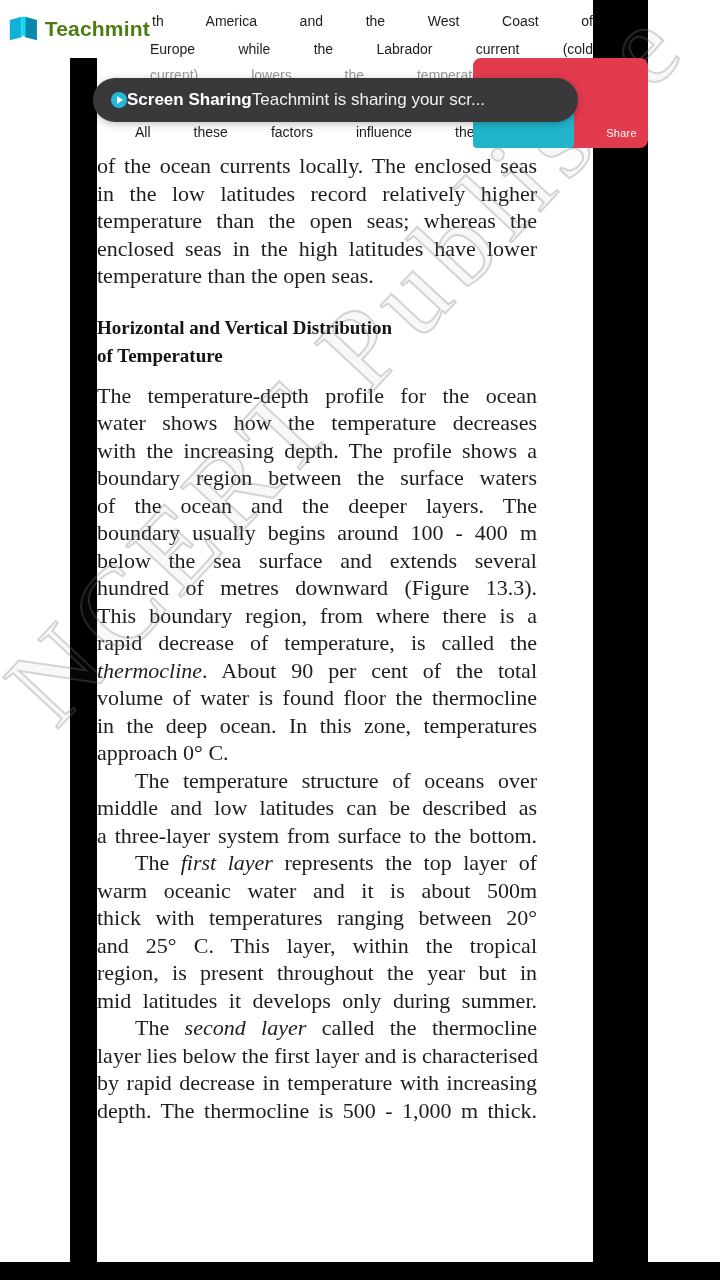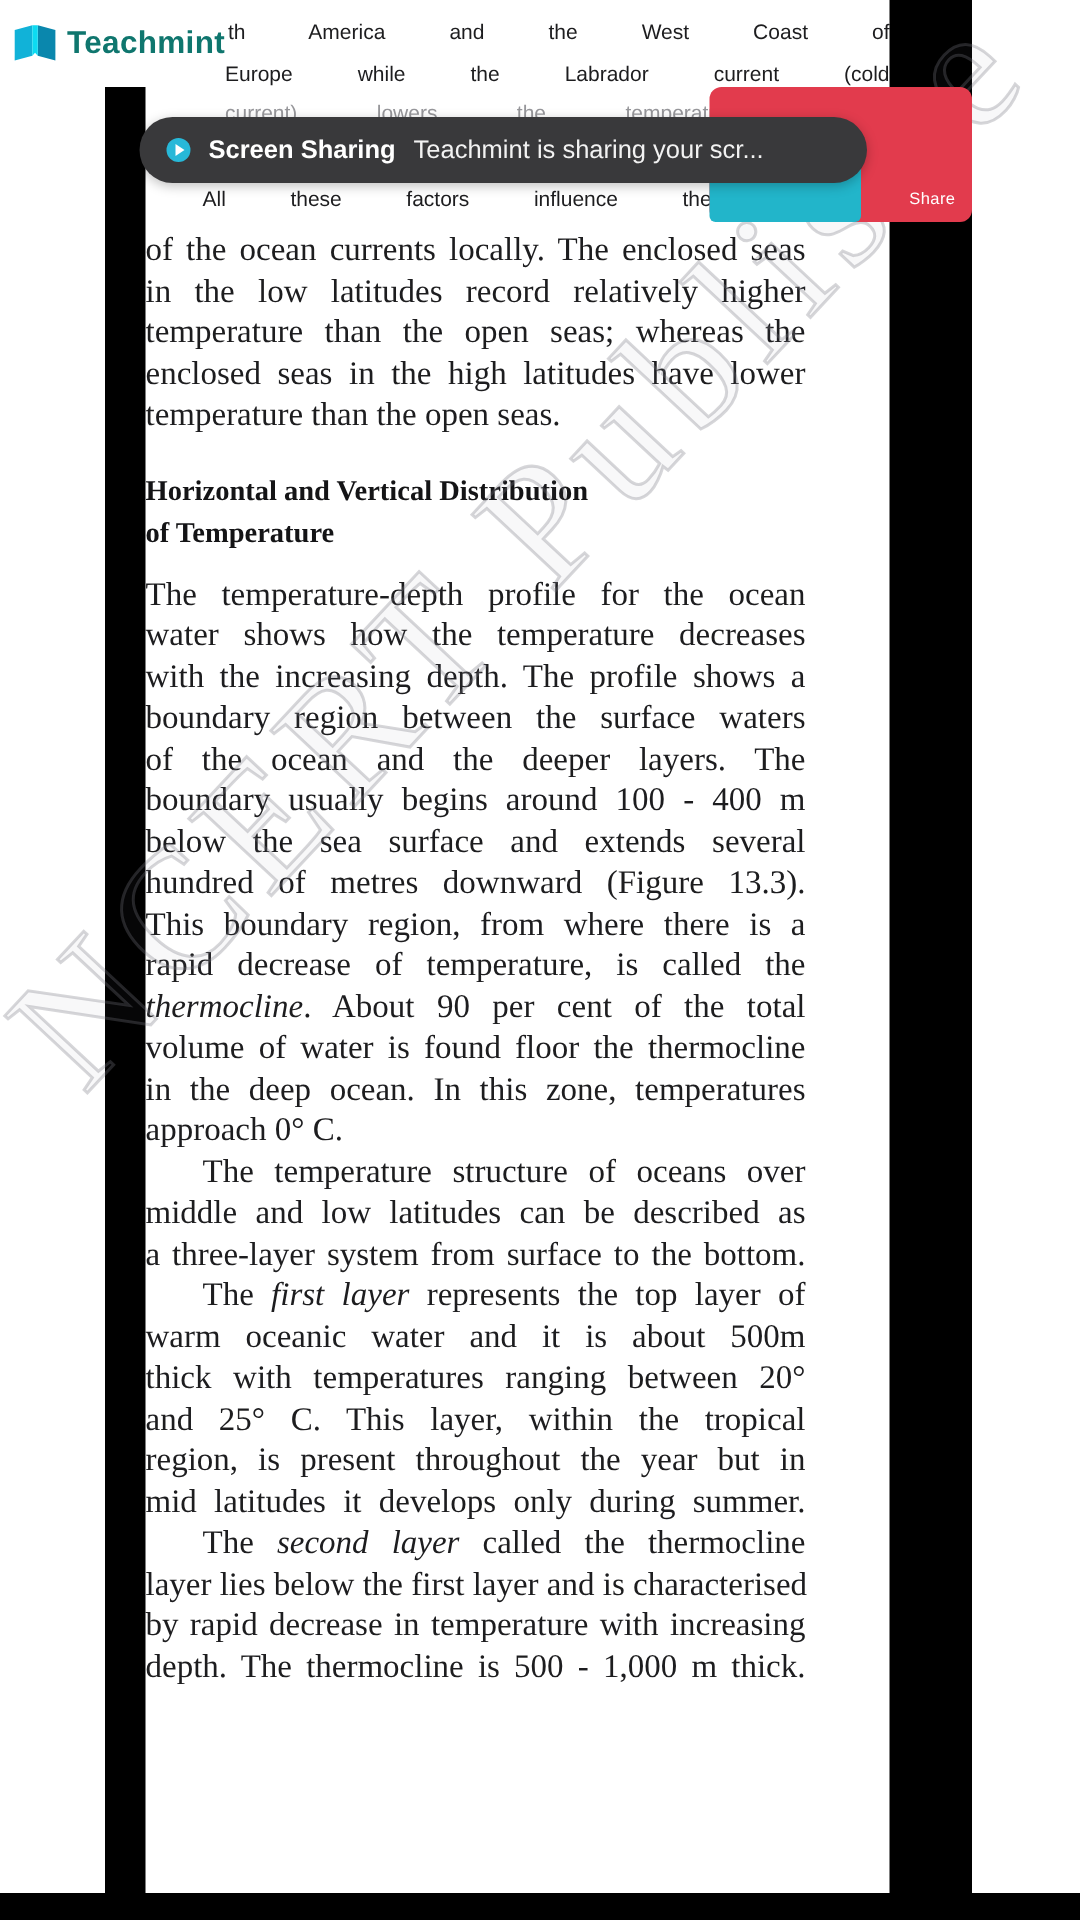--- a/index.html
+++ b/index.html
@@ -32,31 +32,31 @@
   
   .watermark{position:absolute;left:-20px;top:660px;width:1300px;z-index:3;
              transform:rotate(-47deg);transform-origin:0 0;
              font-family:"Liberation Serif",serif;font-size:115px;letter-spacing:10px;
              color:rgba(120,120,130,0.05);-webkit-text-stroke:2px rgba(120,120,130,0.30);
              pointer-events:none;white-space:nowrap;}
 
   
   .logo-box{position:absolute;left:0;top:0;width:150px;height:58px;background:#fff;z-index:10;
             display:flex;align-items:center;padding-left:8px;box-sizing:border-box;gap:6px;}
-  .brand{font-weight:700;font-size:21px;color:#0f766e;letter-spacing:0.2px;text-align:right;}
+  .brand{font-weight:700;font-size:21px;color:#4d7c0f;letter-spacing:0.2px;text-align:right;}
 
   
   .red-panel{position:absolute;left:473px;top:58px;width:175px;height:90px;background:#e23b4d;
              border-radius:8px;z-index:6;}
   .share{position:absolute;right:11px;bottom:9px;color:#fff;font-size:11px;letter-spacing:0.3px;}
   .teal-btn{position:absolute;left:473px;top:94px;width:101px;height:54px;background:#22b5ca;
             border-radius:4px;z-index:7;}
   .toast{position:absolute;left:93px;top:78px;width:485px;height:44px;border-radius:23px;
          background:#39393b;z-index:9;display:flex;align-items:center;padding:0 18px;
-         box-sizing:border-box;gap:12px;color:#fff;font-size:17px;white-space:nowrap;overflow:hidden;
+         box-sizing:border-box;gap:0;color:#fff;font-size:17px;white-space:nowrap;overflow:hidden;
          box-shadow:0 2px 8px rgba(0,0,0,0.25);}
   .play{width:16px;height:16px;border-radius:50%;background:#27b8d8;display:inline-flex;
         align-items:center;justify-content:center;flex:none;}
   .tri{width:0;height:0;border-left:6px solid #fff;border-top:4px solid transparent;
        border-bottom:4px solid transparent;margin-left:2px;}
   .toast-title{font-weight:700;}
   .toast-msg{font-weight:400;color:#f2f2f2;}
 </style>
 </head>
 <body>

